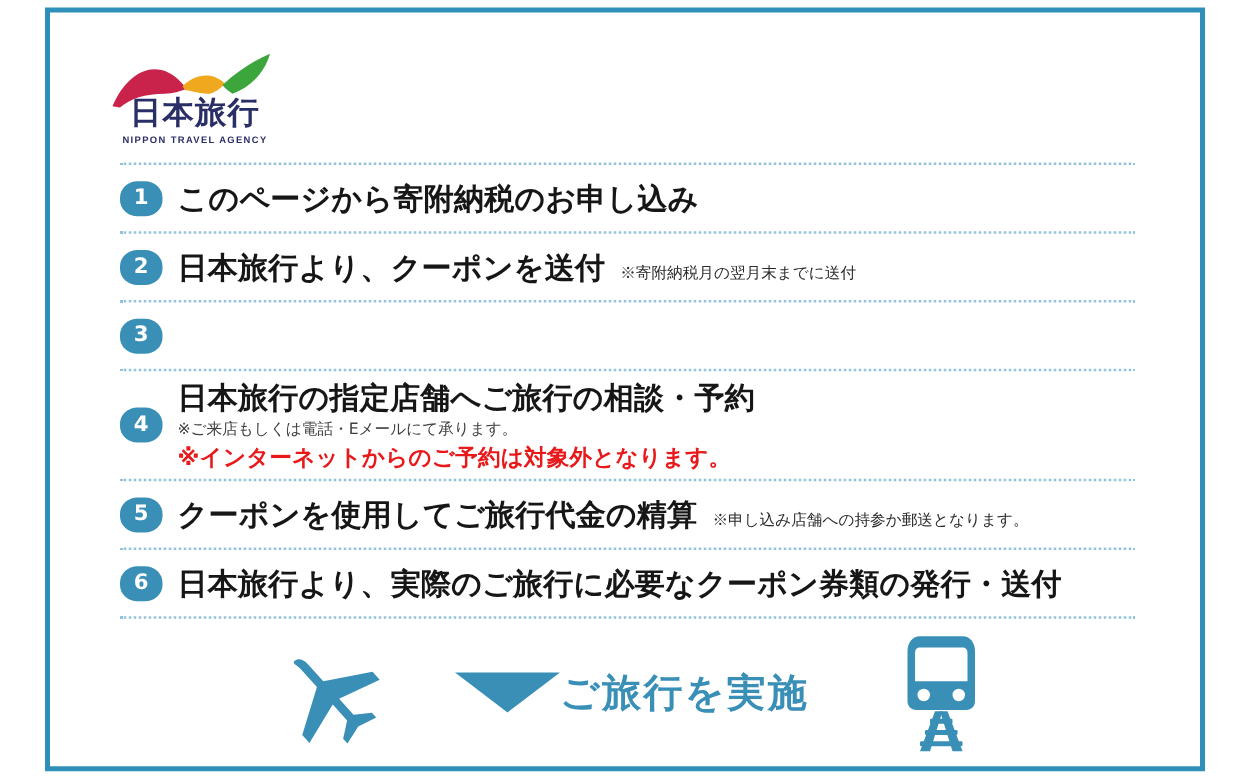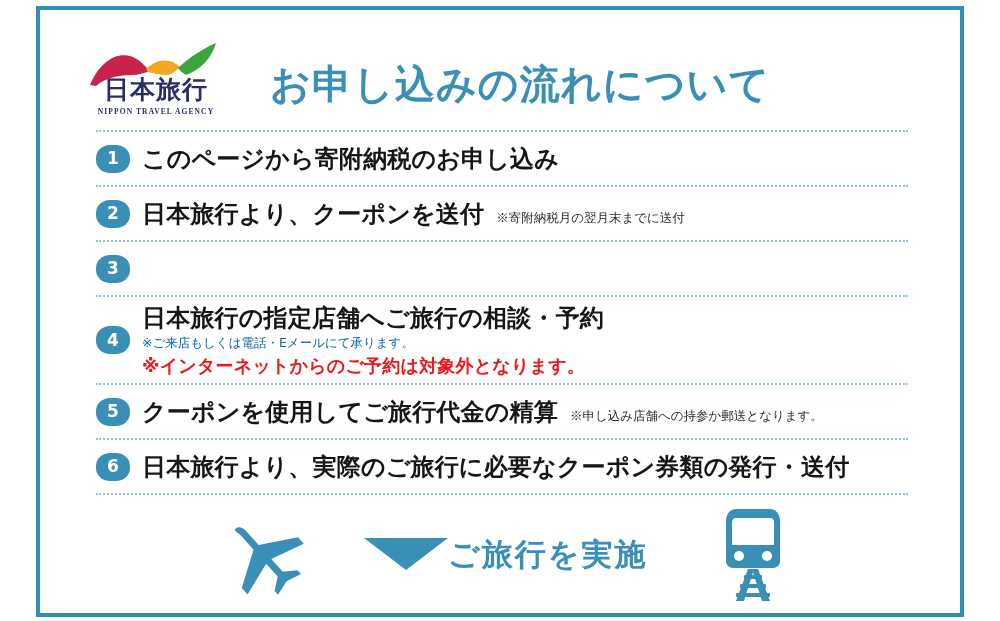--- a/index.html
+++ b/index.html
@@ -41,21 +41,21 @@
     width:128px;
     text-align:center;
     font-family:"DejaVu Sans", sans-serif;
     font-size:25px; font-weight:bold;
     color:#2A2E66; letter-spacing:1px;
     line-height:1;
   }
   .logo-roman {
     position:absolute; left:0; top:66px;
     width:140px; text-align:center;
-    font-family:Liberation Serif, serif;
+    font-family:Liberation Sans, sans-serif;
     font-size:7.5px; font-weight:bold;
     color:#2A2E66; letter-spacing:1.1px;
   }
   .title {
     margin-left:44px;
     font-size:40px; font-weight:bold;
     color:#3A8FB7;
     letter-spacing:1px;
     white-space:nowrap;
   }
@@ -92,21 +92,21 @@
   }
   .step-title {
     font-size:24px; font-weight:bold; color:#161616;
     white-space:nowrap; letter-spacing:0.2px;
   }
   .step-note {
     font-size:12.5px; color:#2B2B2B;
     margin-left:12px; white-space:nowrap;
   }
   .step-subnote {
-    font-size:12.5px; color:#0369a1;
+    font-size:12.5px; color:#404040;
     margin-top:1px; white-space:nowrap;
   }
   .step-warn {
     font-size:18px; font-weight:bold; color:#E8191B;
     margin-top:2px; white-space:nowrap; letter-spacing:0.2px;
   }
   
   .row-h-single { height:53px; }
   .row-h-tall   { height:86px; }
   
@@ -148,21 +148,20 @@
     <div class="logo">
       <svg class="logo-arc" viewBox="0 0 140 46">
         <path d="M4 44 C 16 16, 38 6, 56 22 C 60 26, 62 28, 64 30 C 58 32, 52 34, 46 34 C 30 34, 18 38, 10 45 Z" fill="#C9234B"></path>
         <path d="M60 28 C 70 18, 84 16, 94 26 C 90 30, 86 33, 82 34 C 74 34, 68 32, 62 31 Z" fill="#F0A81E"></path>
         <path d="M92 27 C 104 16, 116 8, 130 2 C 126 16, 116 28, 100 34 C 97 32, 94 30, 92 27 Z" fill="#3CA53C"></path>
       </svg>
       <div class="logo-kanji">日本旅行</div>
       <div class="logo-roman">NIPPON TRAVEL AGENCY</div>
     </div>
 
-    <div class="title">お申し込みの流れについて</div>
   </div>
 
   <div class="steps">
 
     <div class="step-sep"></div>
 
     <div class="step row-h-single">
       <div class="badge">1</div>
       <div class="step-body">
         <div class="step-main">

